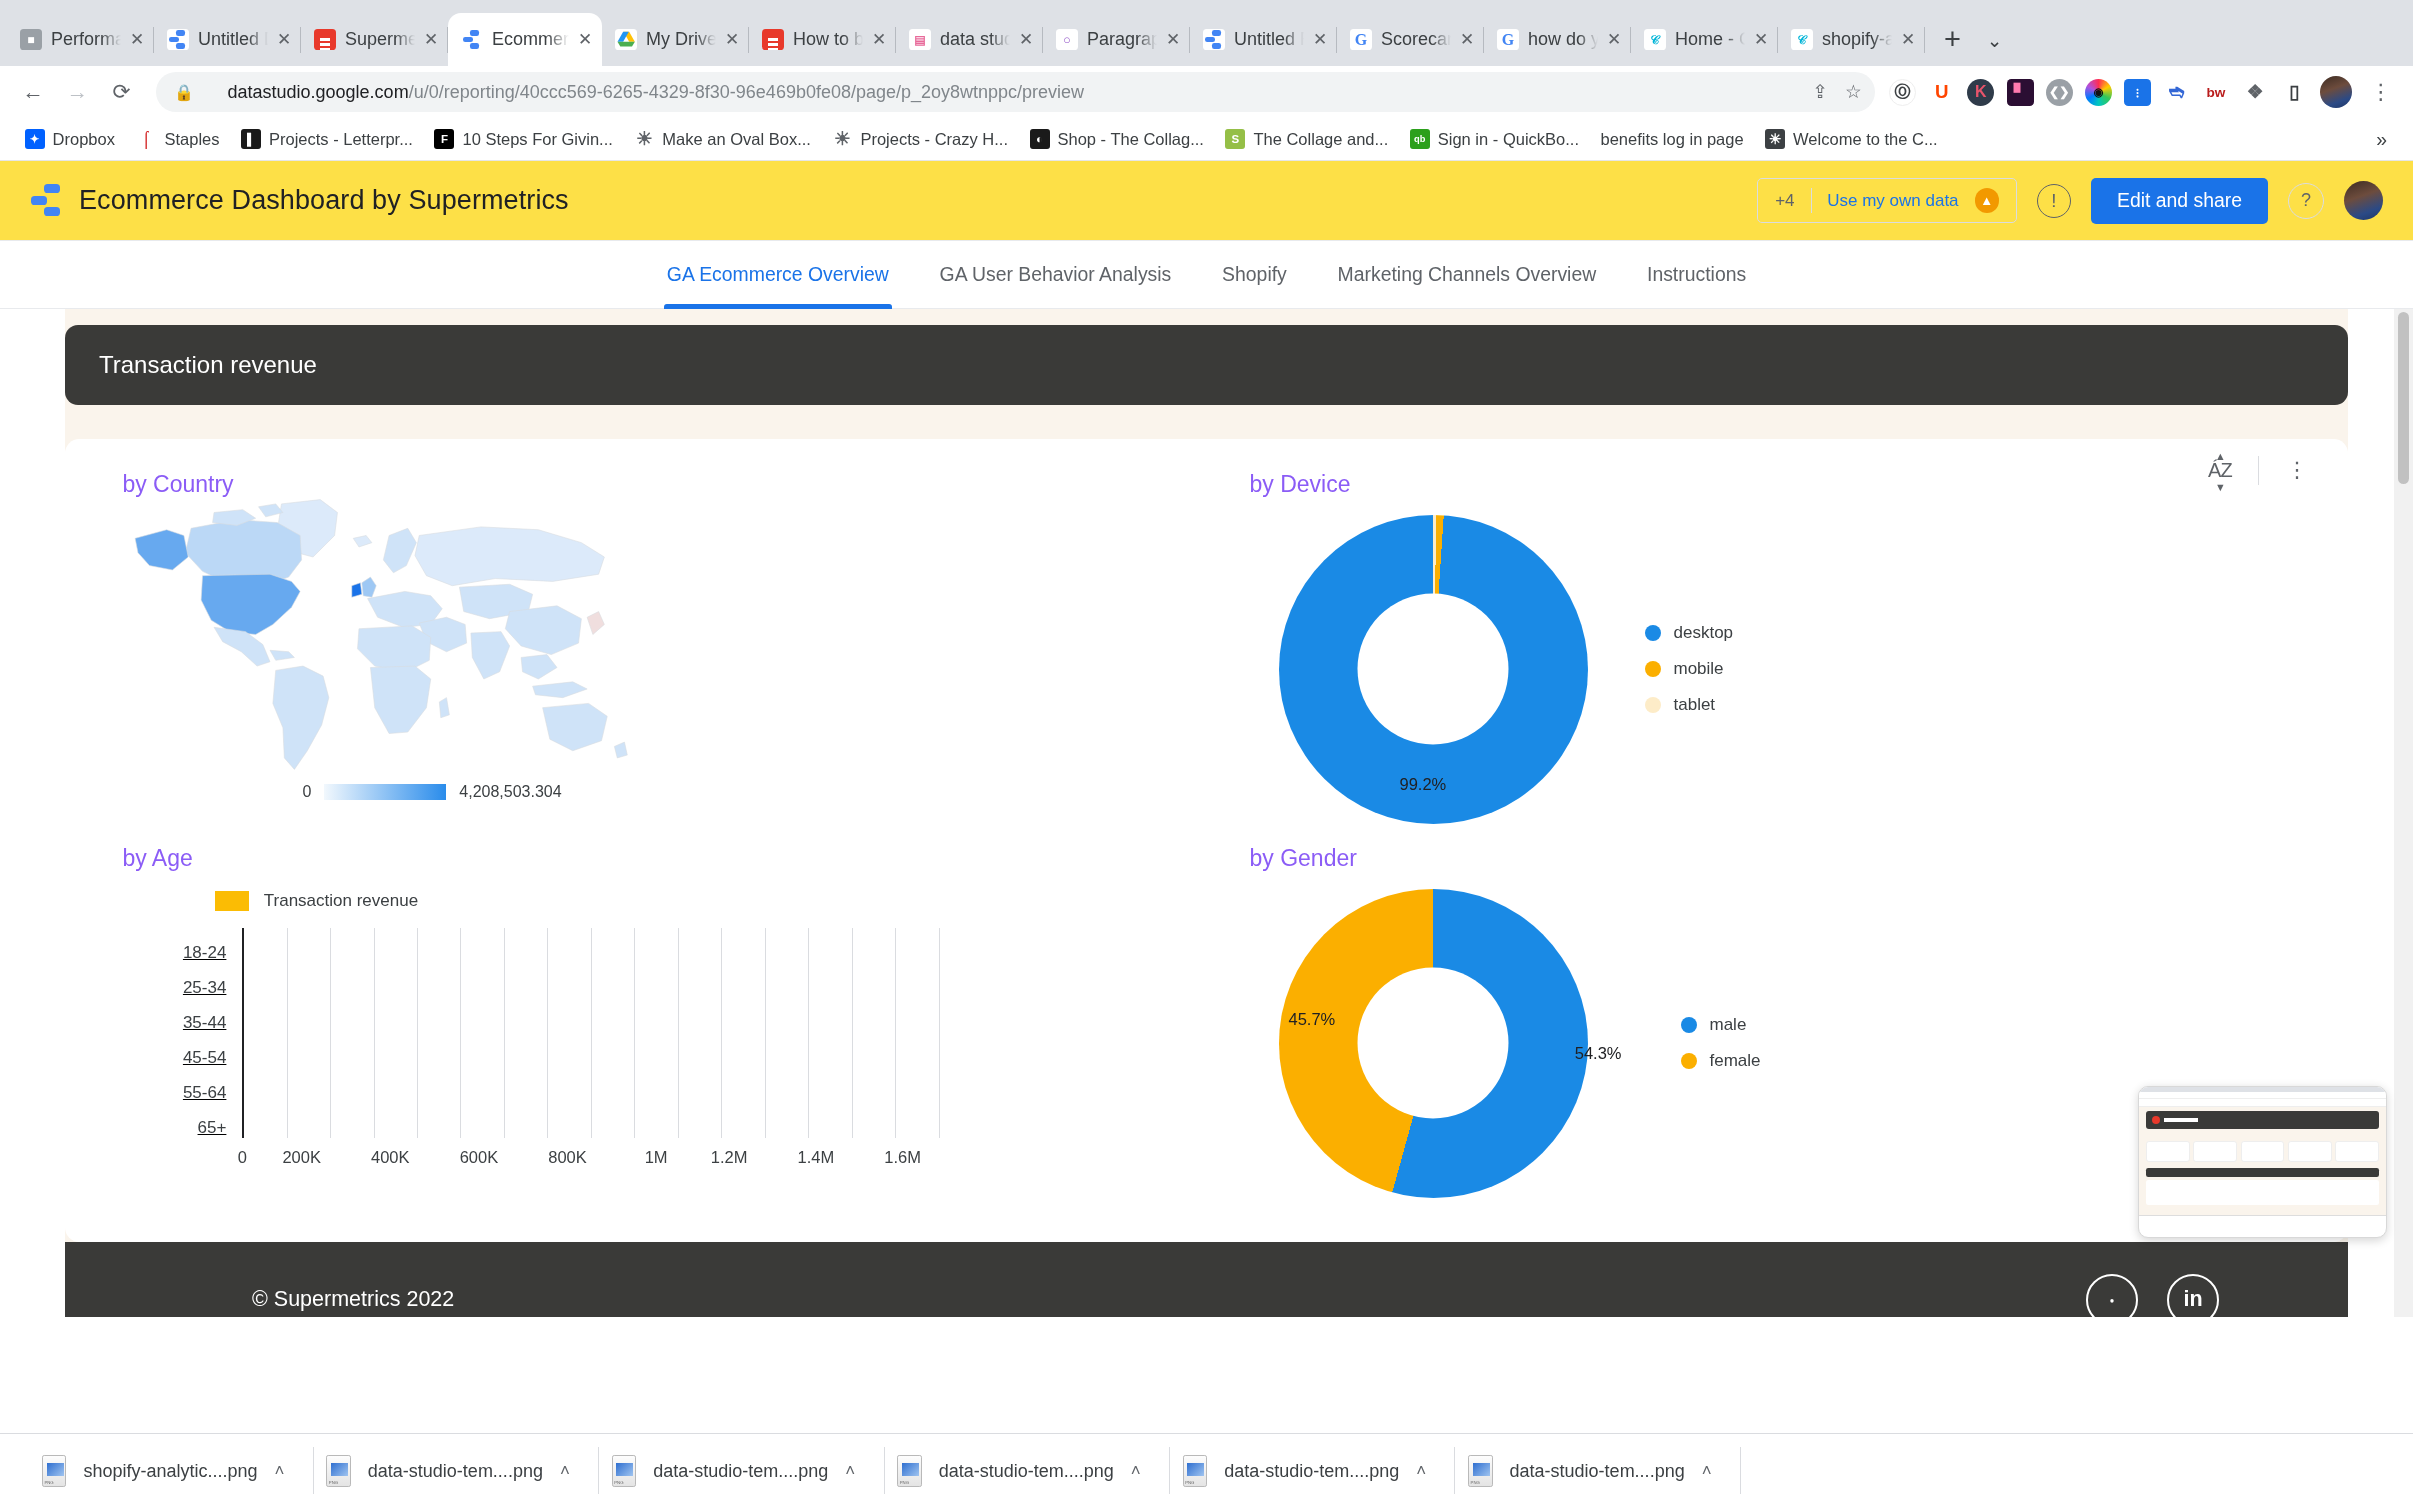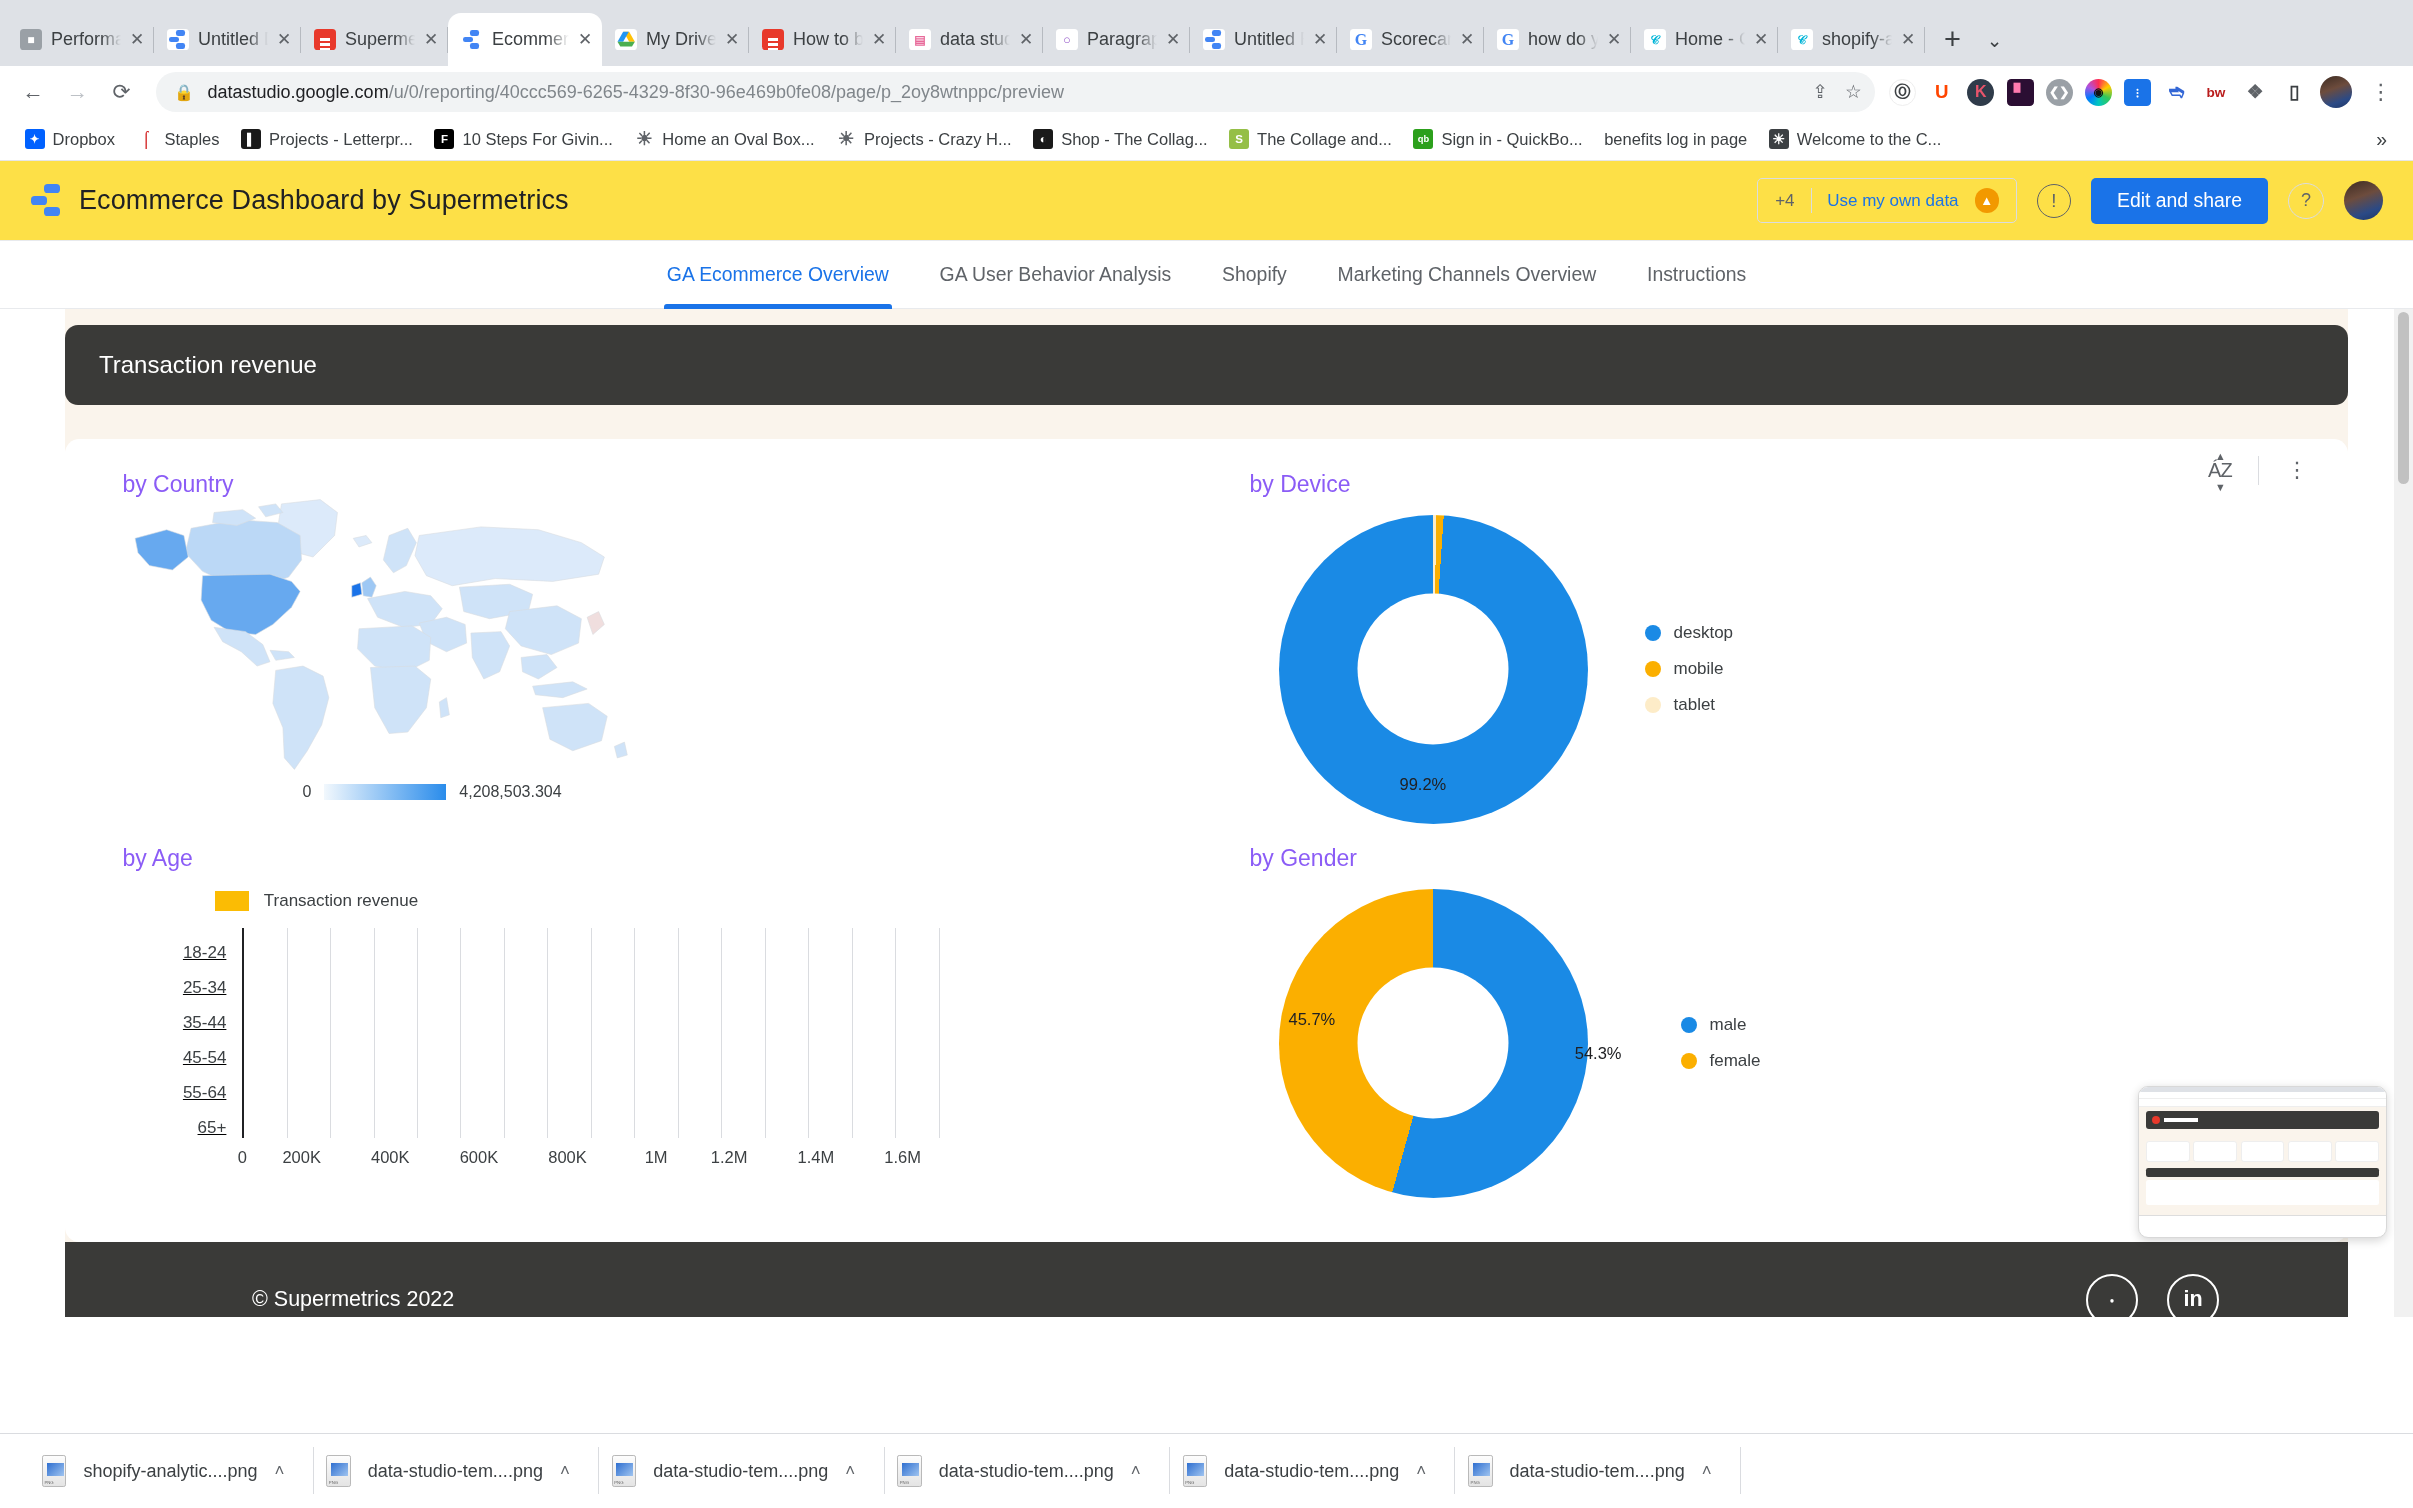--- a/index.html
+++ b/index.html
@@ -100,21 +100,21 @@
     background: #f1f3f4;
     border-radius: 20px;
     display: flex;
     align-items: center;
     padding: 0 13px 0 18.7px;
     margin: 0 10px;
     gap: 13px;
     font-size: 18px;
   }
   .lock { font-size: 16px; color: #3c4043; }
-  .url-text { flex: 1; color: #80868b; white-space: nowrap; overflow: hidden; }
+  .url-text { flex: 1; color: #80868b; white-space: nowrap; overflow: hidden; margin-left: 20px; }
   .url-text b { color: #202124; font-weight: 400; }
   .url-icons { display: flex; gap: 17px; color: #5f6368; font-size: 18.7px; }
   .ext-row { display: flex; align-items: center; gap: 12.2px; padding-right: 2.9px; }
   .ext {
     width: 27px; height: 27px;
     border-radius: 50%;
     display: flex; align-items: center; justify-content: center;
     font-size: 16px; font-weight: bold; color: #fff;
     flex: 0 0 27px;
   }
@@ -548,21 +548,21 @@
     <div class="bm">
       <span class="bm-ico" style="background:#1a1a1a">▌</span>
       <span>Projects - Letterpr...</span>
     </div>
     <div class="bm">
       <span class="bm-ico" style="background:#000">F</span>
       <span>10 Steps For Givin...</span>
     </div>
     <div class="bm">
       <span class="bm-ico" style="background:#fff;color:#5f6368;font-size:18.7px">☀</span>
-      <span>Home an Oval Box...</span>
+      <span>Make an Oval Box...</span>
     </div>
     <div class="bm">
       <span class="bm-ico" style="background:#fff;color:#5f6368;font-size:18.7px">☀</span>
       <span>Projects - Crazy H...</span>
     </div>
     <div class="bm">
       <span class="bm-ico" style="background:#1a1a1a">◐</span>
       <span>Shop - The Collag...</span>
     </div>
     <div class="bm">

